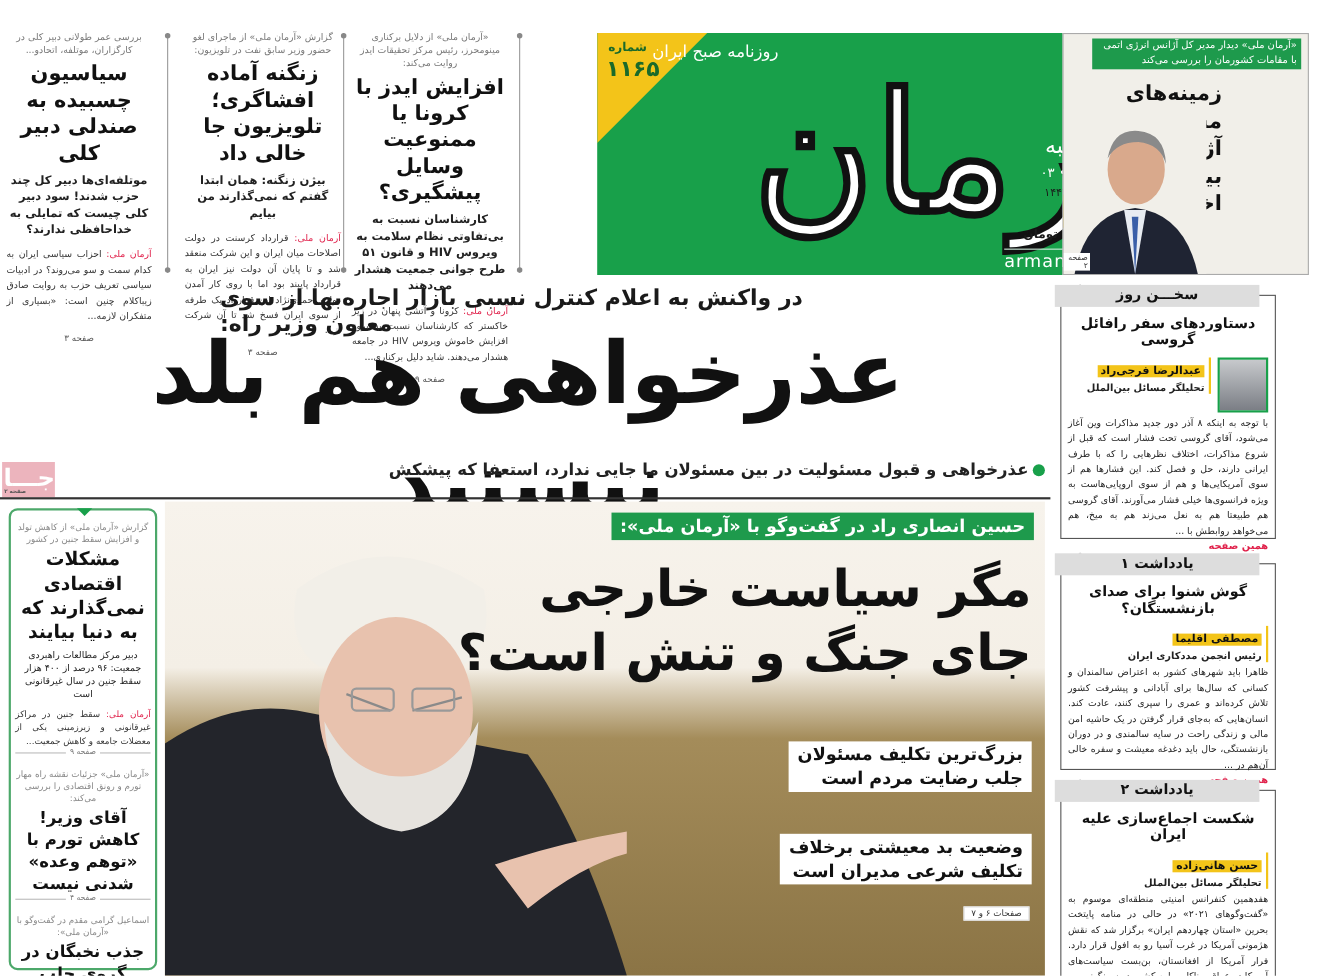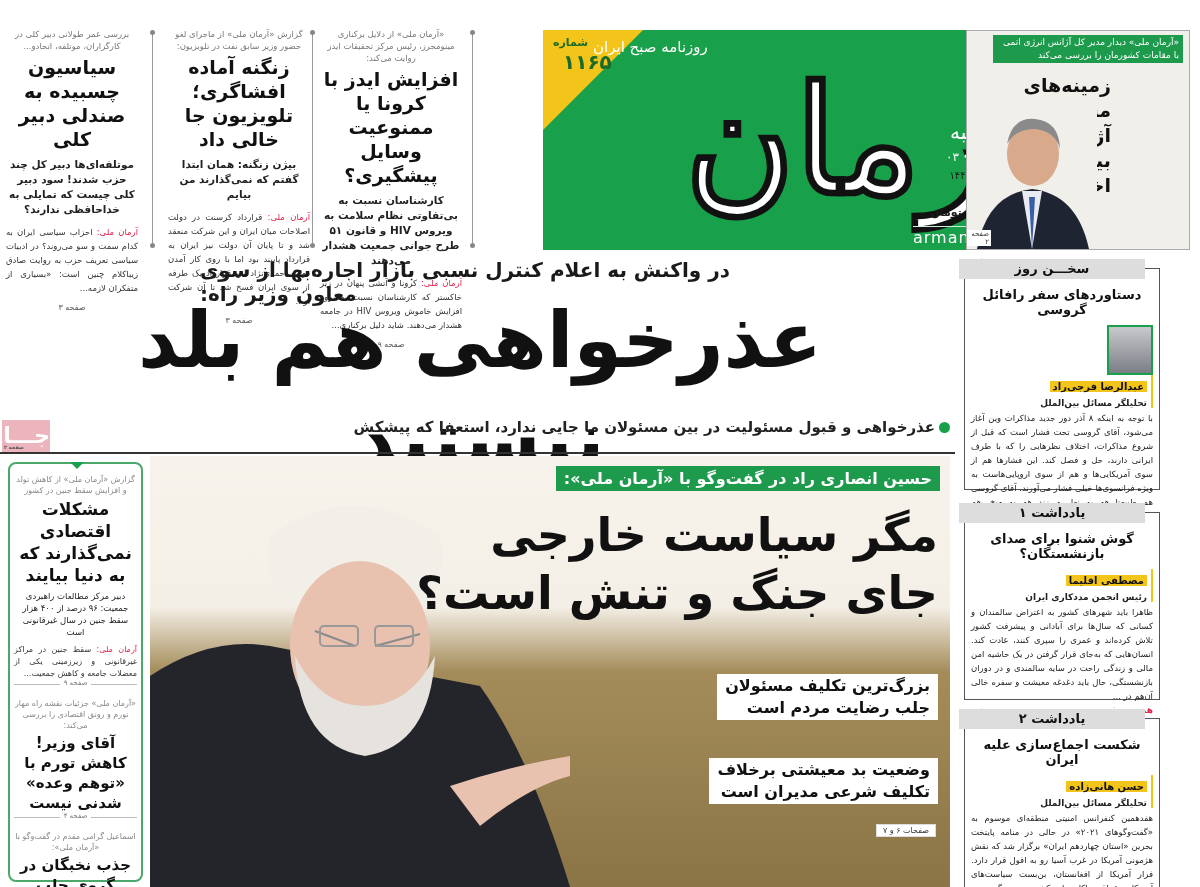--- a/index.html
+++ b/index.html
@@ -15,21 +15,21 @@
   .teaser .body .src { color: #e0204a; }
   .teaser .page { font-size: 8px; color: #555; margin-top: 8px; }
   .vsep { position: absolute; top: 30px; width: 1px; height: 218px; background: #999; }
   .vsep::before, .vsep::after { content: ""; position: absolute; left: -2px; width: 5px; height: 5px; border-radius: 50%; background: #888; }
   .vsep::before { top: 0; } .vsep::after { bottom: 0; }
 
   
   .masthead { position: absolute; left: 543px; top: 30px; width: 492px; height: 220px; background: #18a04a; overflow: hidden; }
   .mast-issue { position: absolute; left: 0; top: 0; width: 0; height: 0; border-top: 100px solid #f3c419; border-right: 100px solid transparent; }
   .mast-issue-label { position: absolute; left: 10px; top: 6px; font-size: 11px; color: #1a6a2a; font-weight: bold; }
-  .mast-issue-num { position: absolute; left: 8px; top: 20px; font-size: 20px; color: #1a6a2a; font-weight: bold; margin-left: 12px; }
+  .mast-issue-num { position: absolute; left: 8px; top: 20px; font-size: 20px; color: #1a6a2a; font-weight: bold; }
   .mast-logo { position: absolute; left: 60px; top: 10px; font-family: "DejaVu Serif", serif; font-weight: bold; font-size: 150px; line-height: 200px; color: #ffffff; -webkit-text-stroke: 2px #111; letter-spacing: -8px; }
   .mast-tagline { position: absolute; left: 50px; top: 8px; font-size: 15px; color: #fff; }
   .mast-day { position: absolute; right: 8px; top: 90px; font-size: 20px; color: #fff; }
   .mast-date { position: absolute; right: 8px; font-size: 10px; color: #fff; }
   .mast-date.d1 { top: 120px; font-size: 12px; }
   .mast-date.d2 { top: 140px; color: #1a1a1a; }
   .mast-date.d3 { top: 158px; color: #1a1a1a; }
   .mast-price { position: absolute; right: 8px; top: 176px; font-size: 11px; color: #1a1a1a; font-weight: bold; }
   .mast-site { position: absolute; right: 8px; top: 196px; font-size: 16px; color: #fff; direction: ltr; font-family: "DejaVu Sans", sans-serif; letter-spacing: 1px; border-top: 1px solid #cfeedd; padding-top: 1px; }
 
@@ -72,21 +72,21 @@
   .iv-quote { position: absolute; right: 12px; background: #fff; font-weight: bold; font-size: 16px; line-height: 22px; padding: 1px 8px; text-align: right; color: #111; }
   .iv-quote.q1 { top: 218px; }
   .iv-quote.q2 { top: 302px; }
   .iv-pages { position: absolute; right: 14px; top: 368px; background: #fff; font-size: 8px; padding: 1px 6px; border: 1px solid #ddd; color: #333; }
 
   
   .rbox { position: absolute; left: 964px; width: 196px; border: 1px solid #555; background: #fff; padding: 22px 6px 6px; }
   .rbox .hdr { position: absolute; right: 14px; top: -10px; width: 186px; height: 20px; background: #ddd; text-align: center; font-weight: bold; font-size: 13px; line-height: 20px; color: #111; }
   .rbox .diamond { position: absolute; left: 10px; top: -8px; width: 14px; height: 14px; background: #fff; border: 1px solid #ccc; transform: rotate(45deg); }
   .rbox .title { font-weight: bold; font-size: 13px; text-align: center; color: #111; margin-top: -4px; }
-  .rbox .authorrow { display: flex; flex-direction: column; align-items: flex-start; margin-top: 8px; }
+  .rbox .authorrow { display: flex; flex-direction: row; align-items: flex-start; margin-top: 8px; }
   .rbox .avatar { width: 46px; height: 50px; border: 2px solid #18a04a; background: linear-gradient(180deg,#c7c9cc,#7b7e85); margin-left: 6px; flex-shrink: 0; }
   .rbox .who { border-right: 2px solid #f3c419; padding-right: 4px; text-align: right; }
   .rbox .name { display: inline-block; background: #f3c419; font-weight: bold; font-size: 10px; padding: 0 3px; color: #111; }
   .rbox .role { font-weight: bold; font-size: 9px; margin-top: 4px; color: #222; }
   .rbox .body { font-size: 8.5px; line-height: 14px; text-align: justify; color: #222; margin-top: 3px; }
   .rbox .more { font-size: 9px; color: #e0204a; font-weight: bold; margin-top: 2px; text-align: right; }
 </style>
 </head>
 <body>
 

